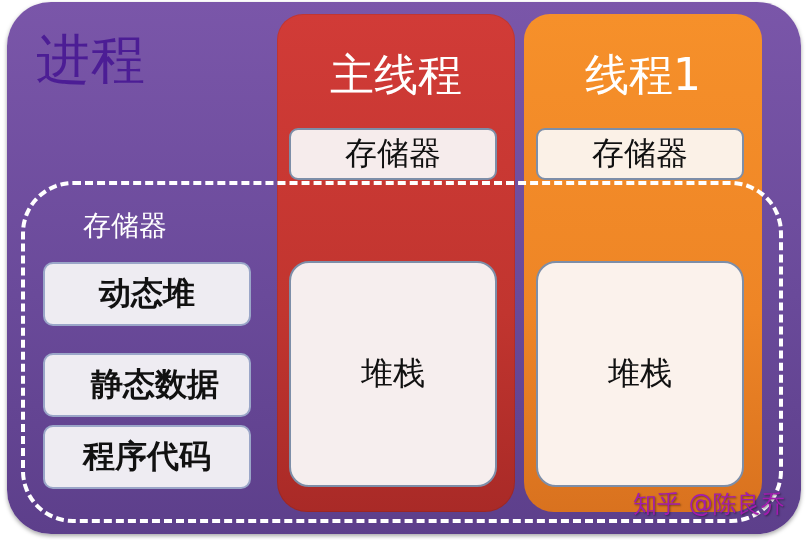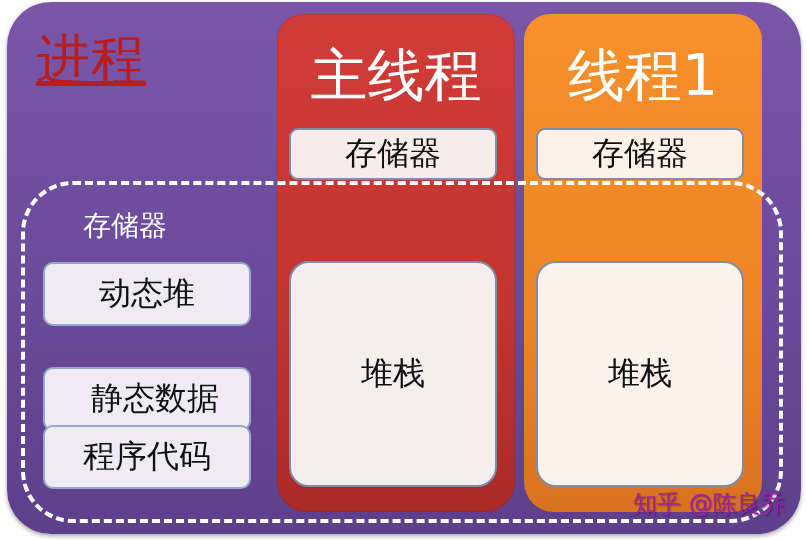--- a/index.html
+++ b/index.html
@@ -5,34 +5,34 @@
   html, body { margin:0; padding:0; background:#ffffff; }
   body { width:807px; height:540px; position:relative; overflow:hidden;
          font-family:"DejaVu Sans","Liberation Sans",sans-serif; }
   .process {
     position:absolute; left:7px; top:2px; width:794px; height:532px;
     border-radius:44px;
     background:linear-gradient(180deg,#7a56a9 0%,#6a4a9a 55%,#5d3f8b 100%);
     box-shadow:0 2px 4px rgba(0,0,0,0.35);
   }
   .process-title {
-    position:absolute; left:36px; top:28px; color:#b91c1c;
-    font-size:54px; line-height:64px; letter-spacing:1px;text-decoration:underline;
+    position:absolute; left:36px; top:28px; color:#4c1d95;
+    font-size:54px; line-height:64px; letter-spacing:1px;
   }
   .thread {
     position:absolute; top:14px; height:498px; border-radius:26px 26px 30px 30px;
   }
   .thread.main { left:277px; width:238px;
     background:linear-gradient(180deg,#d13b37 0%,#c1352f 60%,#a92a27 100%);
     box-shadow:inset 0 0 0 1px rgba(0,0,0,0.08); }
   .thread.t1 { left:524px; width:238px;
     background:linear-gradient(180deg,#f6902a 0%,#ee8526 60%,#d9721f 100%); }
   .thread-title {
     position:absolute; left:0; right:0; top:30px; text-align:center;
-    color:#ffffff; font-size:57px; line-height:62px;
+    color:#ffffff; font-size:44px; line-height:62px;
   }
   .box {
     position:absolute; display:flex; align-items:center; justify-content:center;
     color:#111111; border:2px solid #7d8ea8; box-sizing:border-box;
   }
   .reg { height:52px; width:208px; border-radius:9px; font-size:32px; top:114px; }
   .main .reg { left:12px; background:#f6ecec; }
   .t1 .reg { left:12px; background:#fbf1e7; }
   .stack { top:247px; width:208px; height:226px; border-radius:20px; font-size:32px; left:12px; }
   .main .stack { background:#f6eeee; }
@@ -42,21 +42,21 @@
     border:4px dashed #ffffff; border-radius:52px; box-sizing:border-box;
     pointer-events:none;
   }
   .mem-label {
     position:absolute; left:83px; top:208px; color:#ffffff; font-size:28px; line-height:36px;
   }
   .mem-item {
     position:absolute; left:43px; width:208px; height:64px; border-radius:10px;
     background:#eeecf2; border:2px solid #9aa6c8; box-sizing:border-box;
     display:flex; align-items:center; justify-content:center;
-    color:#111111; font-size:32px;
+    color:#111111; font-size:32px;font-weight:bold;
   }
   .watermark {
     position:absolute; left:633px; top:488px; color:#a21caf; font-size:24px;
     text-shadow:1px 1px 2px rgba(0,0,0,0.45); white-space:nowrap;
   }
 </style>
 </head>
 <body>
 
 <div class="process"></div>
@@ -71,16 +71,16 @@
 <div class="thread t1">
   <div class="thread-title">线程1</div>
   <div class="box reg">存储器</div>
   <div class="box stack">堆栈</div>
 </div>
 
 <div class="dashed"></div>
 
 <div class="mem-label">存储器</div>
 <div class="mem-item" style="top:262px;">动态堆</div>
-<div class="mem-item" style="top:367px;padding-left:16px;">静态数据</div>
+<div class="mem-item" style="top:353px;padding-left:16px;">静态数据</div>
 <div class="mem-item" style="top:425px;">程序代码</div>
 
 <div class="watermark">知乎 @陈良乔</div>
 
 </body></html>

